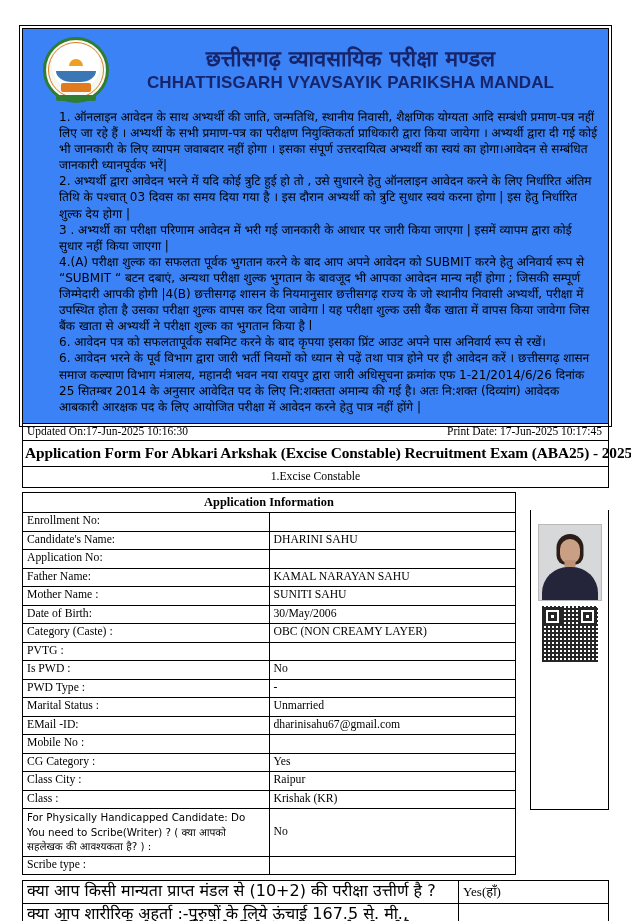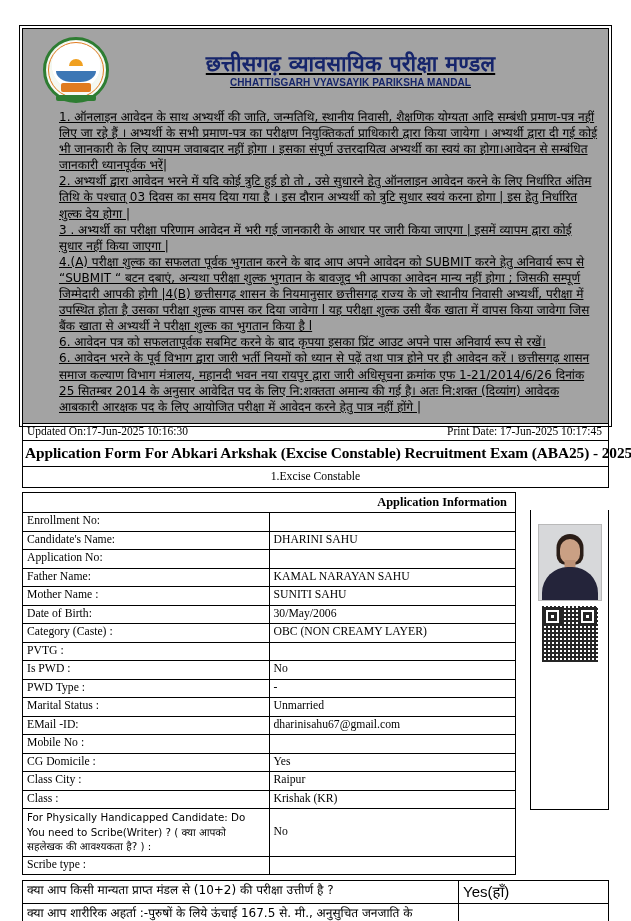--- a/index.html
+++ b/index.html
@@ -27,23 +27,22 @@
     position: absolute;
     left: 22px;
     top: 28px;
     width: 587px;
   }
 
   .instruction-box {
     border: 1px solid #000;
     outline: 1px solid #000;
     outline-offset: 2px;
-    background: #a3a3a3;
+    background: #3b82f6;
     padding: 0;
-    text-decoration: underline;
   }
 
   
   .masthead {
     display: flex;
     align-items: center;
     padding: 8px 6px 4px 20px;
     gap: 16px;
   }
   .logo {
@@ -123,21 +122,21 @@
     font-weight: bold;
     font-size: 21.5px;
     line-height: 1.15;
     letter-spacing: .2px;
     white-space: nowrap;
   }
   .mast-en {
     font-family: "Liberation Sans", sans-serif;
     color: #16256b;
     font-weight: bold;
-    font-size: 10px;
+    font-size: 17px;
     letter-spacing: .1px;
     margin-top: 1px;
     white-space: nowrap;
   }
 
   
   .instructions {
     padding: 2px 10px 8px 36px;
     font-family: "DejaVu Sans", sans-serif;
     font-size: 12px;
@@ -197,24 +196,24 @@
   }
   table.app th, table.app td {
     border: 1px solid #000;
     padding: 1px 4px 2px 4px;
     vertical-align: top;
     line-height: 14.5px;
     height: 15px;
     box-sizing: border-box;
   }
   table.app th.secthead {
-    text-align: right;
+    text-align: center;
     font-weight: bold;
     font-size: 12.4px;
-    padding: 2px 8px 3px;
+    padding: 2px 0 3px;
   }
   table.app td.lbl { width: 240px; }
   table.app td.val { width: 253px; }
   td.tall { height: 54px; }
   td.tall-lbl {
     line-height: 15.2px;
     padding-top: 2px;
   }
   .hinline { font-family: "DejaVu Sans", sans-serif; font-size: 10.3px;}
 
@@ -305,27 +304,27 @@
   table.qa td {
     border: 1px solid #000;
     padding: 2px 5px 3px 4px;
     vertical-align: top;
     line-height: 15.4px;
     box-sizing: border-box;
   }
   table.qa td.q {
     width: 436px;
     font-family: "DejaVu Sans", sans-serif;
-    font-size: 12px;
+    font-size: 16px;
     line-height: 15.6px;
   }
   table.qa td.a {
     width: 150px;
-    font-family: Liberation Sans, sans-serif;
-    font-size: 15px;
+    font-family: Liberation Serif, serif;
+    font-size: 13px;
     padding-top: 3px;
   }
   .v-mid { vertical-align: middle !important; }
 </style>
 </head>
 <body>
 
 <div class="page">
   <div class="doc">
 
@@ -418,21 +417,21 @@
         </tr>
         <tr>
           <td class="lbl">EMail -ID:</td>
           <td class="val">dharinisahu67@gmail.com</td>
         </tr>
         <tr>
           <td class="lbl">Mobile No :</td>
           <td class="val"></td>
         </tr>
         <tr>
-          <td class="lbl">CG Domicile :</td>
+          <td class="lbl">CG Category :</td>
           <td class="val">Yes</td>
         </tr>
         <tr>
           <td class="lbl">Class City :</td>
           <td class="val">Raipur</td>
         </tr>
         <tr>
           <td class="lbl">Class :</td>
           <td class="val">Krishak (KR)</td>
         </tr>

